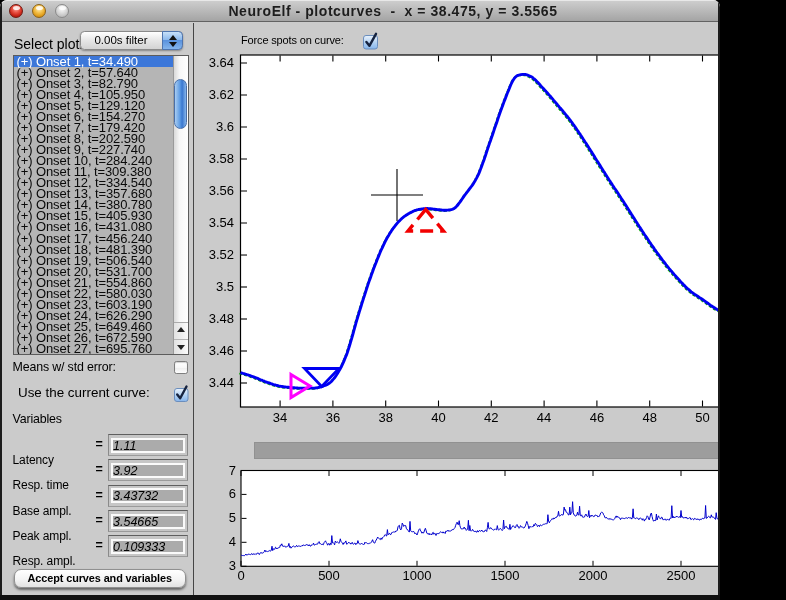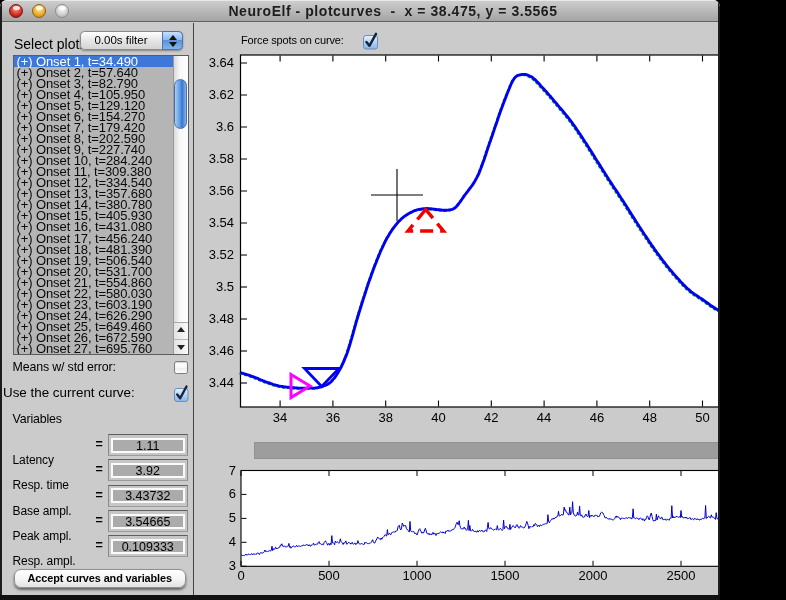--- a/index.html
+++ b/index.html
@@ -52,29 +52,29 @@
 .sarr { position:absolute; left:3.5px; width:0; height:0; }
 #sa-up { top:4px; border-left:4px solid transparent; border-right:4px solid transparent; border-bottom:5.5px solid #222; }
 #sa-dn { bottom:4px; border-left:4px solid transparent; border-right:4px solid transparent; border-top:5.5px solid #222; }
 #sadiv { position:absolute; left:0; top:16px; width:14px; height:1px; background:#b5b5b5; }
 .cb { position:absolute; width:14px; height:13px; border-radius:2.5px; }
 .cb.off { left:174px; top:360.5px; background:linear-gradient(#ffffff,#f7f7f7 50%,#ededed 52%,#fdfdfd);
   border:1.2px solid #7e7e7e; box-shadow:inset 0 1px 1px rgba(0,0,0,0.18); }
 svg.checksvg { position:absolute; overflow:visible; }
 #variables { left:12.5px; top:411.5px; }
 #means { left:12.5px; top:359.5px; }
-#usecur { left:3px; top:385px; font-size:13.4px; letter-spacing:0; }
+#usecur { left:18px; top:385px; font-size:13.4px; letter-spacing:0; }
 #forcespots { left:241px; top:34px; font-size:11px; }
 .flabel { position:absolute; left:12.5px; font-size:12px; letter-spacing:-0.1px; color:#000;margin-top:16px; }
 .feq { position:absolute; left:95.5px; font-size:12.5px; font-weight:bold; color:#000; }
 .fbox { position:absolute; left:107.5px; width:80.5px; height:22px;
   background:#c6c6c6; border:1px solid; border-color:#5f5f5f #8a8a8a #9a9a9a #8a8a8a; }
 .fin { position:absolute; left:2.5px; top:2.5px; right:2.5px; bottom:2.5px;
-  background:#ababab; border:2px solid #fafafa; text-align:center;
-  font-size:12.5px; line-height:12px; color:#000; }
+  background:#ababab; border:2px solid #fafafa; text-align:left;
+  font-size:12.5px; line-height:12px; color:#000;font-style:italic; }
 #accept { position:absolute; left:14px; top:568.5px; width:171.5px; height:19px;
   border-radius:7px; border:1px solid #909090;
   background:linear-gradient(#ffffff,#f4f4f4 55%,#e2e2e2);
   box-shadow:0 2px 2.5px rgba(0,0,0,0.5);
   text-align:center; font-size:10.9px; font-weight:bold; letter-spacing:-0.1px;
   line-height:17.5px; color:#000; }
 #plots { position:absolute; left:0; top:0; width:786px; height:600px; }
 #slider { position:absolute; left:253.5px; top:442px; width:517px; height:16.5px;
   background:#9d9d9d; border:1px solid #919191; }
 text { font-family:"Liberation Sans", sans-serif; font-size:13px; fill:#000; }

